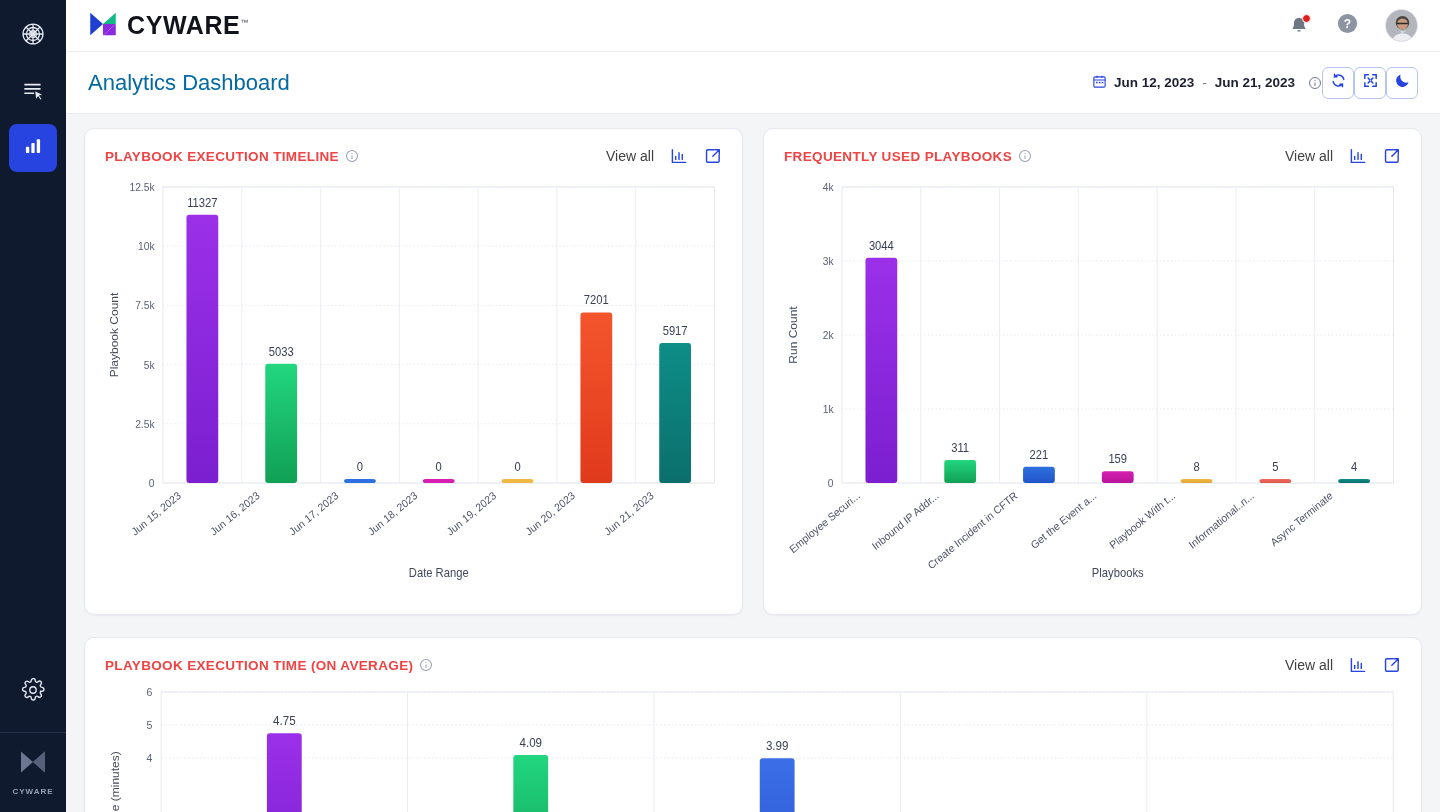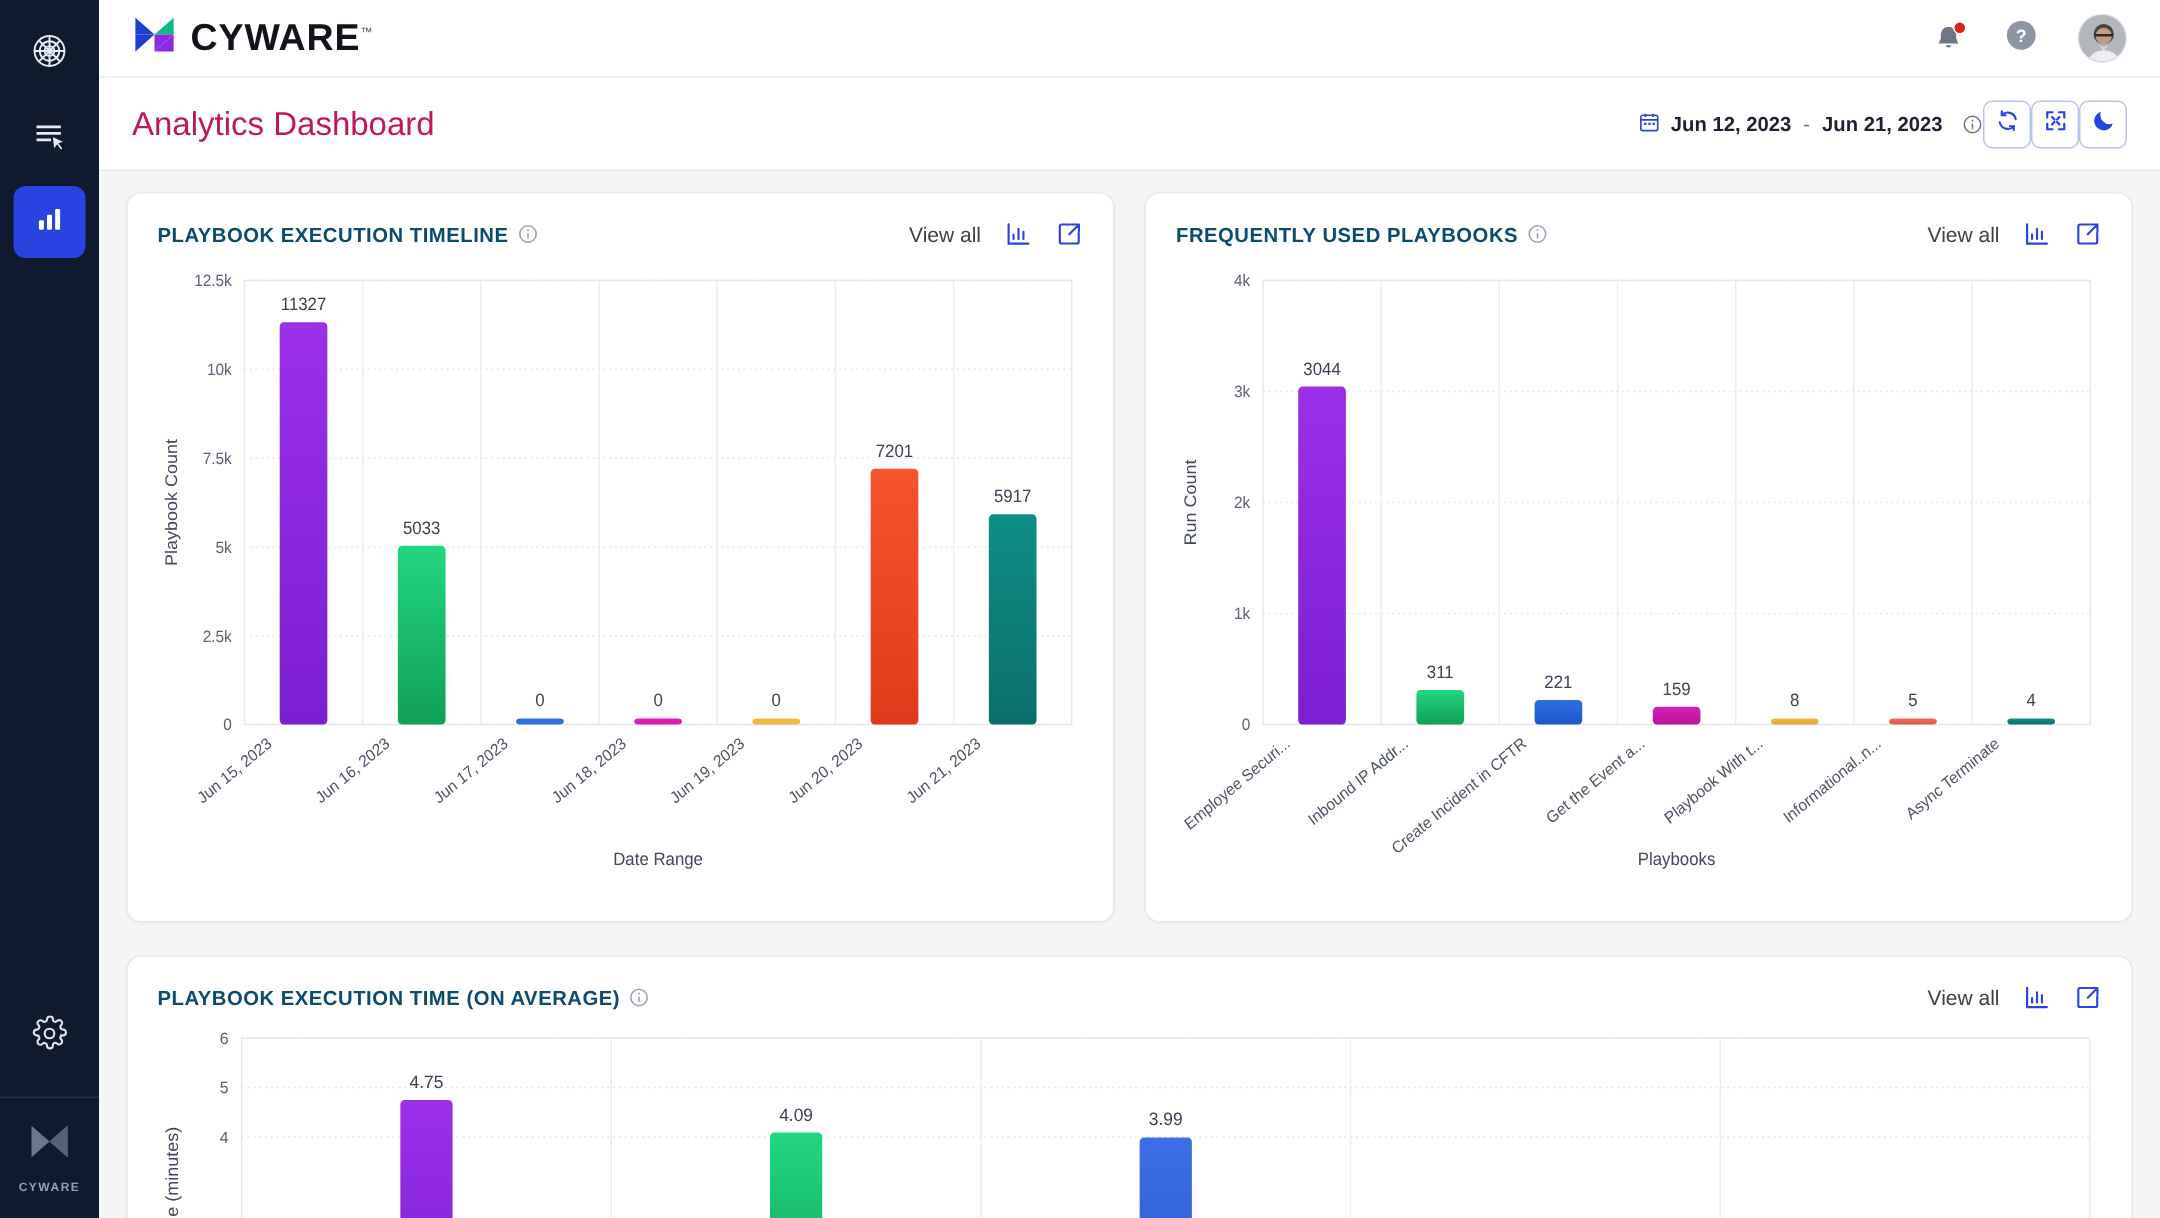--- a/index.html
+++ b/index.html
@@ -58,21 +58,21 @@
   .avatar {
     width:33px; height:33px; border-radius:50%; overflow:hidden;
     background:#b9bcc2; border:1px solid #e3e5ea; cursor:pointer;
     position:relative;
   }
 
   .pagebar {
     height:62px; flex:0 0 62px; background:#ffffff; display:flex;
     align-items:center; padding:0 22px 0 22px; border-bottom:1px solid #e9ebef;
   }
-  .page-title { font-size:22px; font-weight:400; color:#be185d; }
+  .page-title { font-size:22px; font-weight:400; color:#0369a1; }
   .pagebar-right { margin-left:auto; display:flex; align-items:center; gap:0; }
   .daterange {
     display:flex; align-items:center; gap:7px; font-size:13.5px;
     font-weight:700; color:#1c2030; cursor:pointer;
   }
   .dash { color:#6b7384; font-weight:400; padding:0 1px; }
   .icon-btn {
     width:32px; height:32px; border:1px solid #b9c3ef; border-radius:6px;
     display:flex; align-items:center; justify-content:center;
     background:#fff; cursor:pointer;
@@ -86,21 +86,21 @@
   .card {
     background:#fff; border:1px solid #e6e8ee; border-radius:10px;
     box-shadow:0 1px 2px rgba(24,32,56,0.04);
     padding:18px 20px 10px 20px;
   }
   .card.half { flex:1 1 0; min-width:0; height:487px; }
   .card.full { margin-top:22px; height:300px; }
   .card-head { display:flex; align-items:center; }
   .card-title {
     font-size:13.5px; font-weight:700; letter-spacing:0.35px;
-    color:#0c4a6e; text-transform:uppercase;
+    color:#ef4444; text-transform:uppercase;
   }
   .info-i {
     display:inline-flex; margin-left:6px; color:#9aa1b2; cursor:pointer;
     vertical-align:middle;
   }
   .card-actions { margin-left:auto; display:flex; align-items:center; gap:16px; }
   .viewall {
     color:#404040; font-size:14px; cursor:pointer; text-decoration:none;
   }
   .act-icon { color:#2744e0; cursor:pointer; display:flex; }

